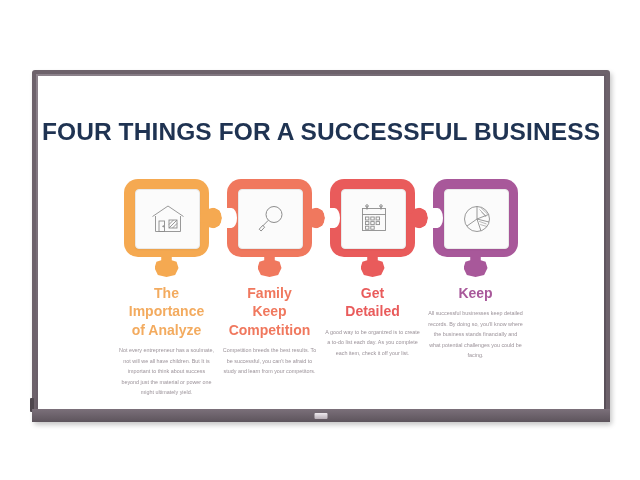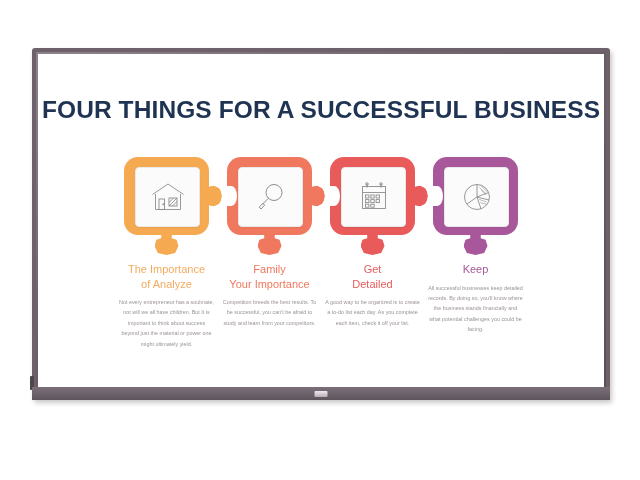--- a/index.html
+++ b/index.html
@@ -16,21 +16,21 @@
     position: relative;
     width: 640px;
     height: 480px;
     background: #ffffff;
   }
 
   
   .monitor {
     position: absolute;
     left: 32px;
-    top: 48px;
+    top: 70px;
     width: 578px;
     height: 352px;
   }
 
   .monitor-bezel {
     position: absolute;
     inset: 0;
     border: 4px solid #6d626b;
     border-radius: 3px;
     background: linear-gradient(150deg, #8d838c 0%, #6a5f69 45%, #584f58 100%);
@@ -210,22 +210,22 @@
   }
 
   .text-col {
     width: 103px;
     text-align: center;
     padding: 0 2px;
     box-sizing: border-box;
   }
 
   .col-heading {
-    font-size: 11px;
-    font-weight: normal;
+    font-size: 14px;
+    font-weight: bold;
     line-height: 1.32;
     margin-bottom: 6px;
   }
 
   .col-body {
     font-size: 5.4px;
     line-height: 1.92;
     color: #9b9299;
     padding: 0 2px;
   }
@@ -348,21 +348,21 @@
             <div class="col-heading" id="head1" style="color: rgb(243, 171, 95);">
               <div>The Importance</div>
               <div>of Analyze</div>
             </div>
             <div class="col-body">Not every entrepreneur has a soulmate, not will we all have children. But It is important to think about success beyond just the material or power one might ultimately yield.</div>
           </div>
 
           <div class="text-col">
             <div class="col-heading" id="head2" style="color: rgb(240, 120, 94);">
               <div>Family</div>
-              <div>Your Importance</div>
+              <div>Keep Competition</div>
             </div>
             <div class="col-body">Competition breeds the best results. To be successful, you can't be afraid to study and learn from your competitors.</div>
           </div>
 
           <div class="text-col">
             <div class="col-heading" id="head3" style="color: rgb(233, 91, 91);">
               <div>Get</div>
               <div>Detailed</div>
             </div>
             <div class="col-body">A good way to be organized is to create a to-do list each day. As you complete each item, check it off your list.</div>

